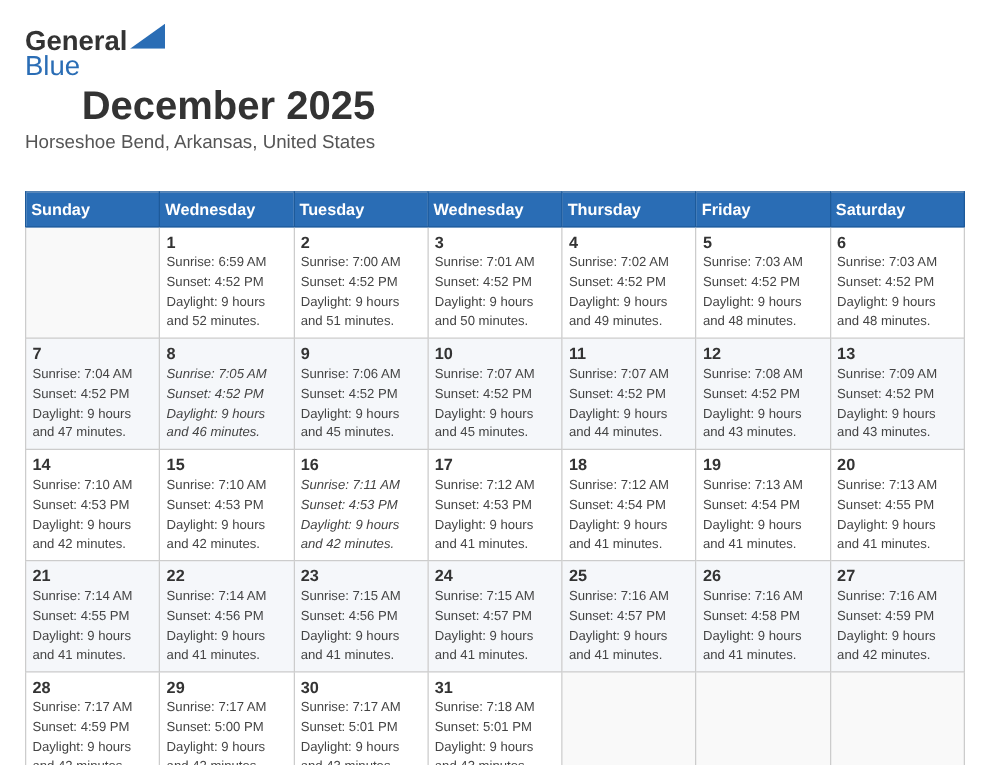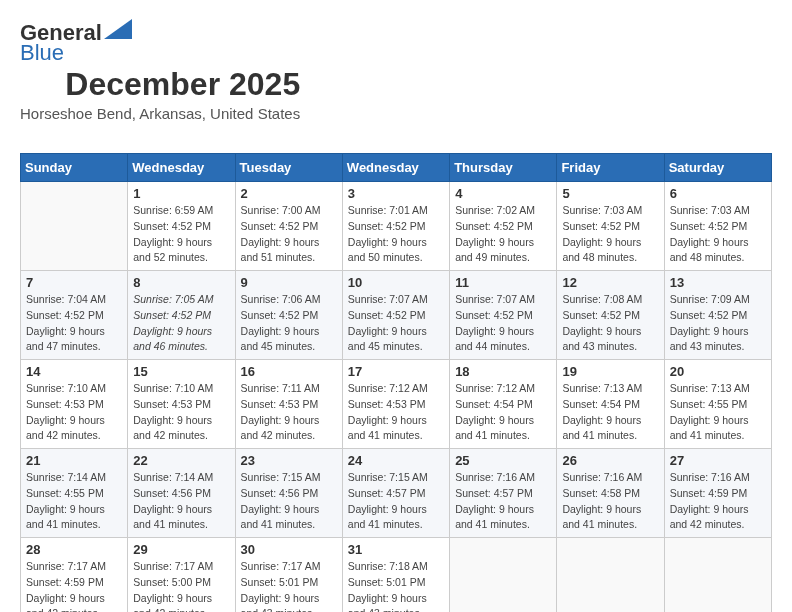--- a/index.html
+++ b/index.html
@@ -214,21 +214,21 @@
         </td>
         <td>
           <span class="day-num">15</span>
           <div class="day-info" style="white-space: pre-line;">Sunrise: 7:10 AM
 Sunset: 4:53 PM
 Daylight: 9 hours
 and 42 minutes.</div>
         </td>
         <td>
           <span class="day-num">16</span>
-          <div class="day-info" style="white-space: pre-line;">Sunrise: 7:11 AM
+          <div class="day-info" style="white-space: pre-line; font-style: italic;">Sunrise: 7:11 AM
 Sunset: 4:53 PM
 Daylight: 9 hours
 and 42 minutes.</div>
         </td>
         <td>
           <span class="day-num">17</span>
           <div class="day-info" style="white-space: pre-line;">Sunrise: 7:12 AM
 Sunset: 4:53 PM
 Daylight: 9 hours
 and 41 minutes.</div>

